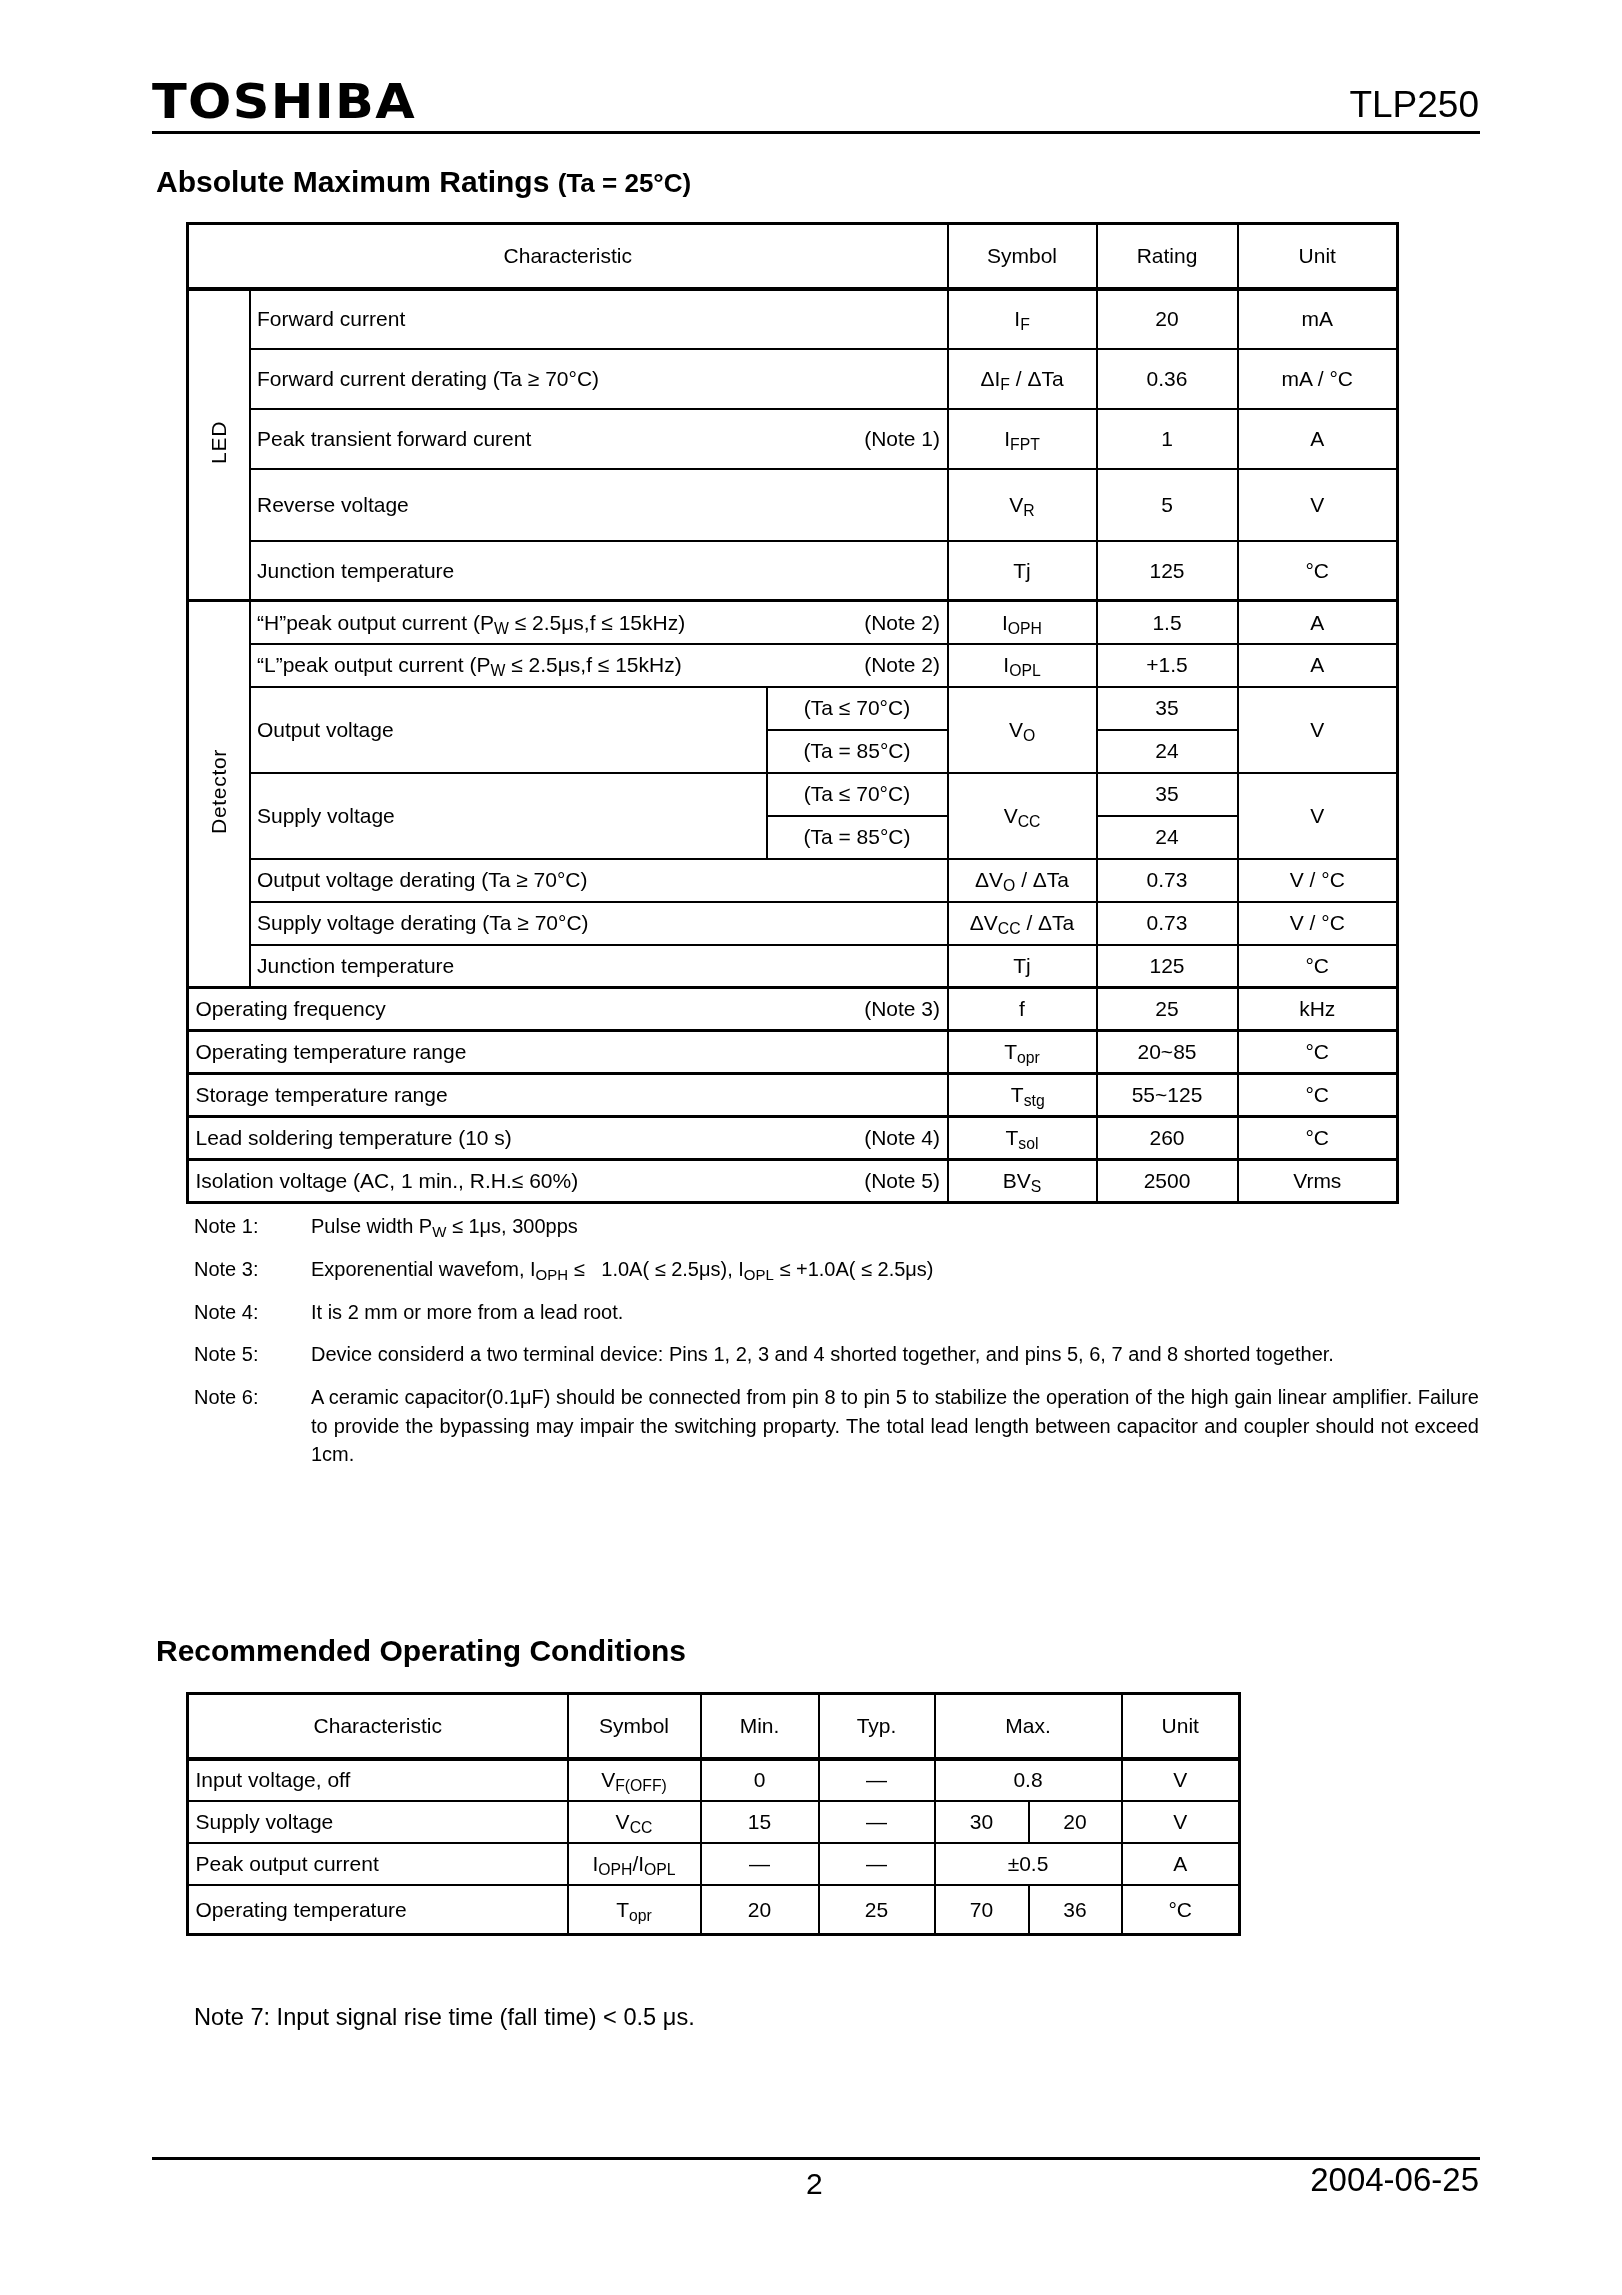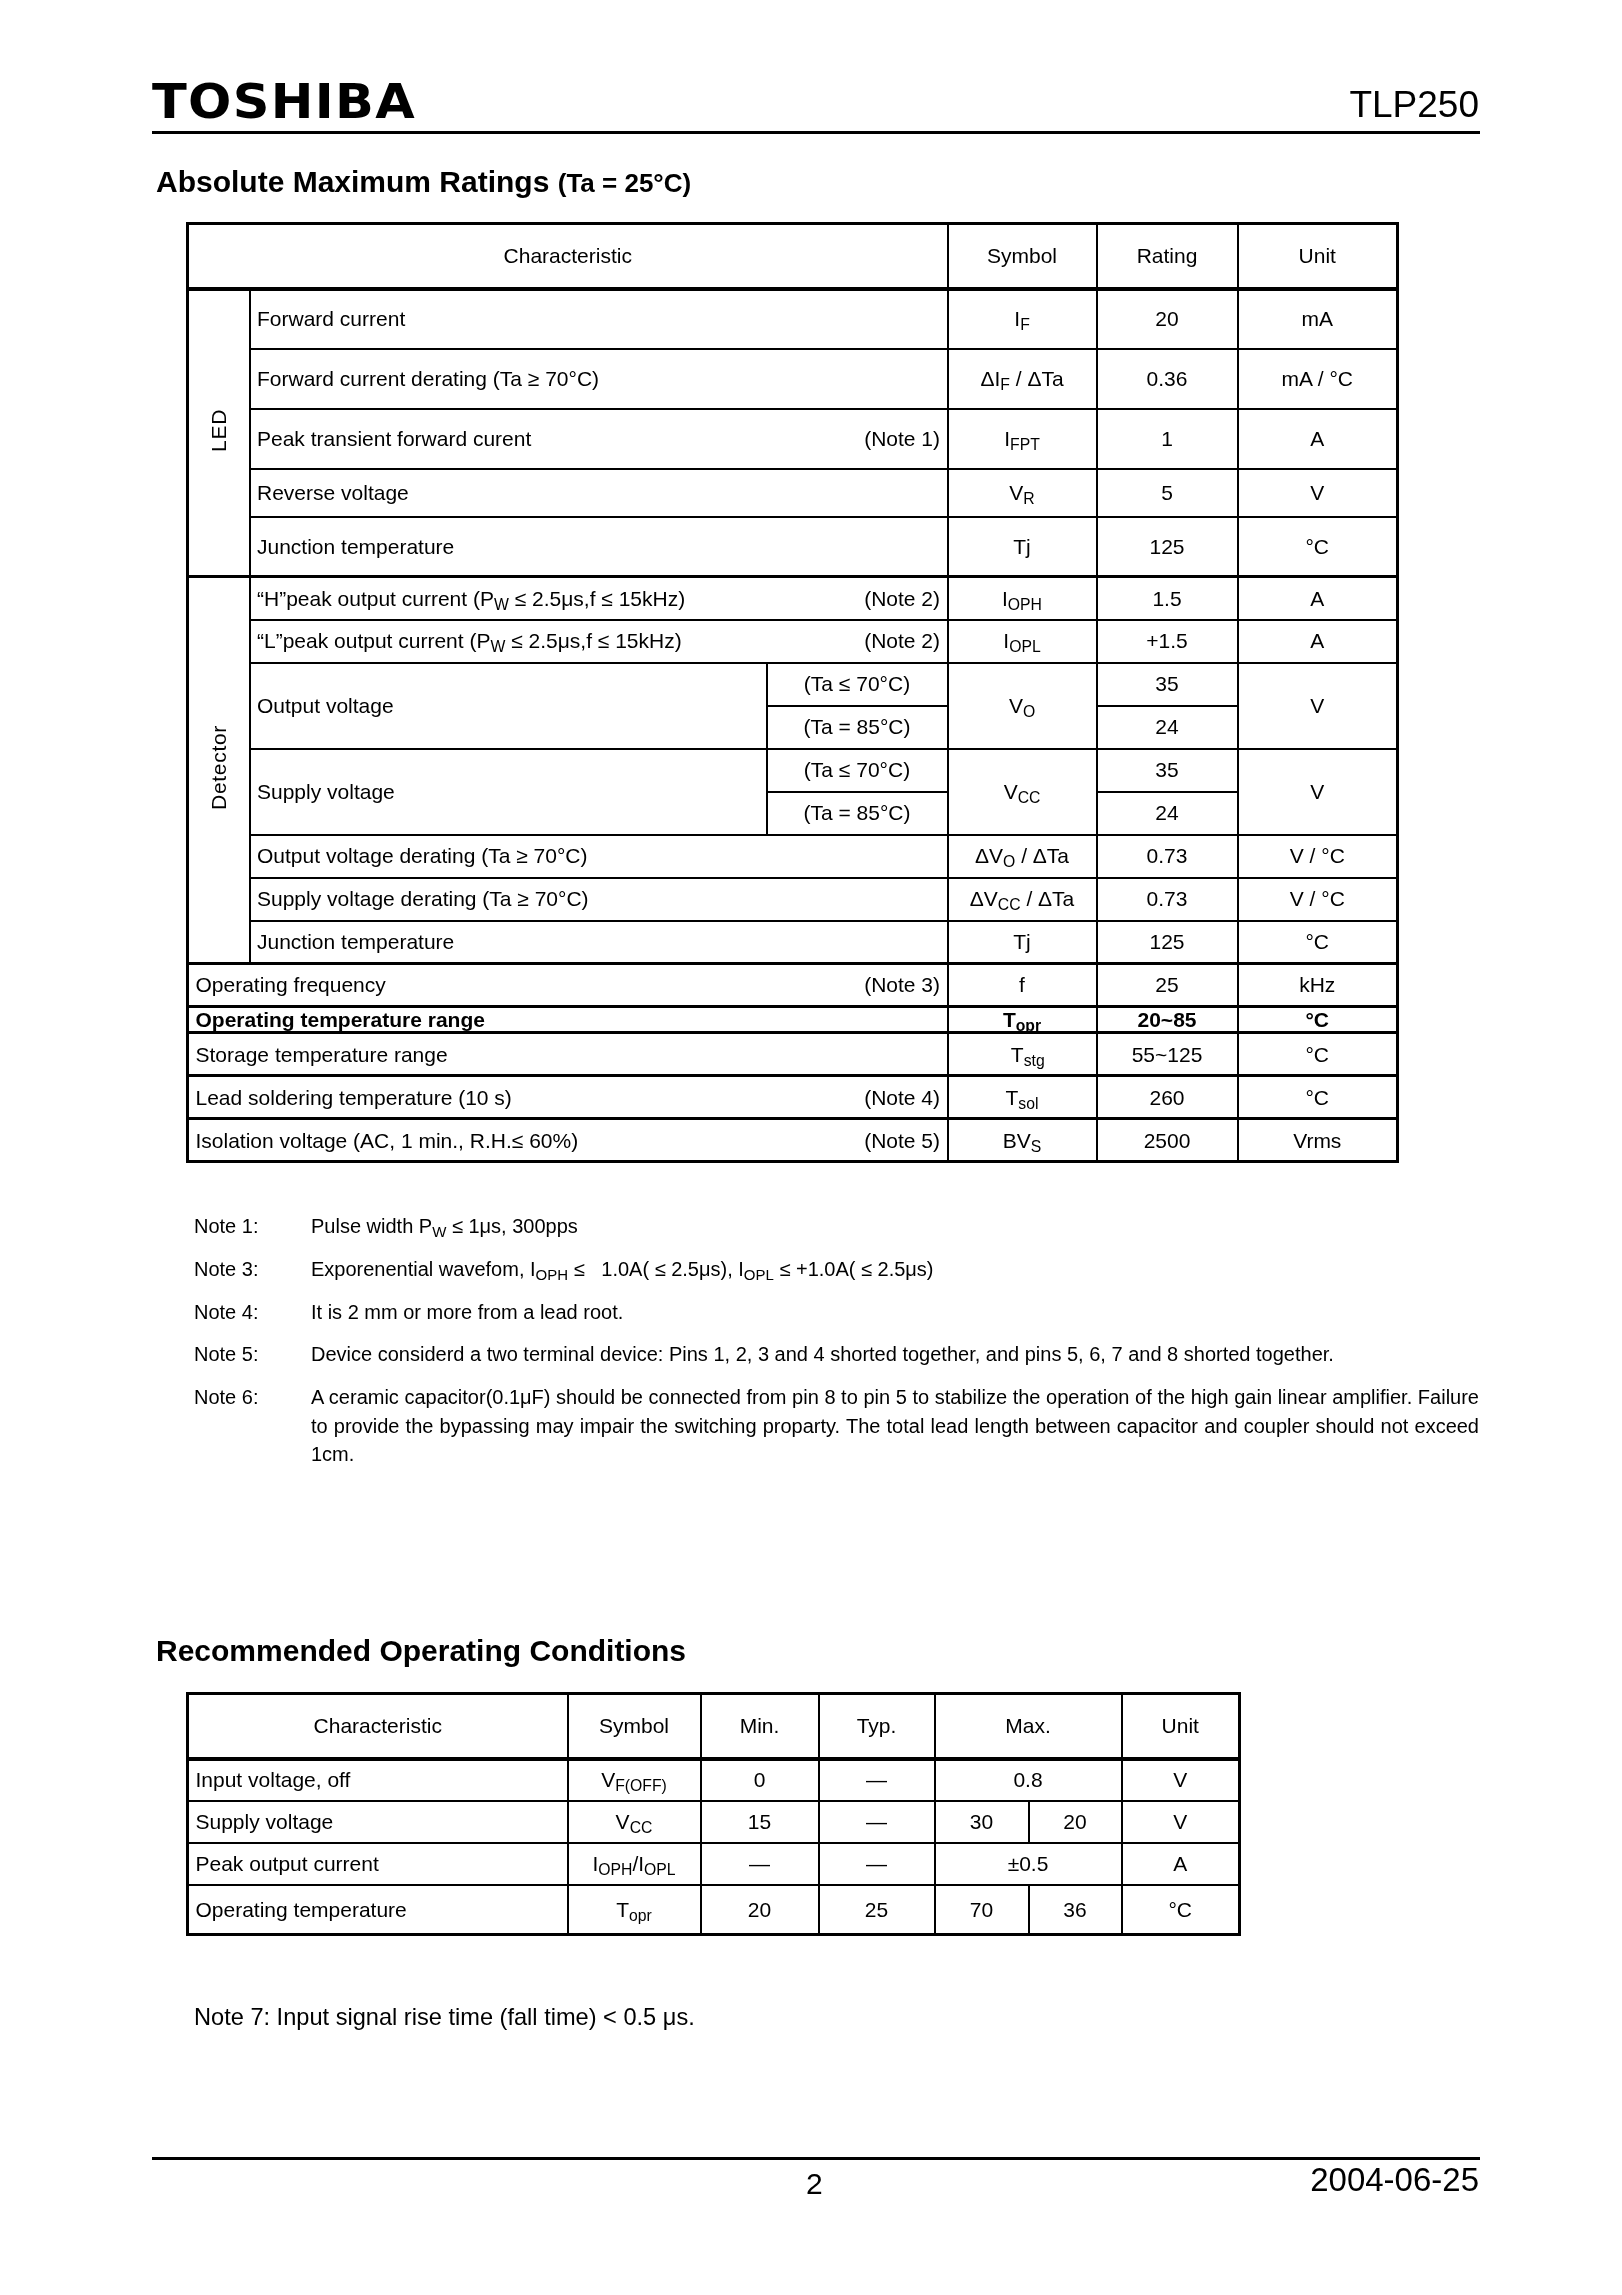--- a/index.html
+++ b/index.html
@@ -71,21 +71,21 @@
     <td class="c"><span>ΔI</span><sub>F</sub><span> / ΔTa</span></td>
     <td class="c">0.36</td>
     <td class="c">mA / °C</td>
   </tr>
   <tr style="height:60px;">
     <td class="l" colspan="2"><span>Peak transient forward curent</span><span class="note-ref">(Note 1)</span></td>
     <td class="c"><span>I</span><sub>FPT</sub></td>
     <td class="c">1</td>
     <td class="c">A</td>
   </tr>
-  <tr style="height:48px;">
+  <tr style="height:72px;">
     <td class="l" colspan="2"><span>Reverse voltage</span></td>
     <td class="c"><span>V</span><sub>R</sub></td>
     <td class="c">5</td>
     <td class="c">V</td>
   </tr>
   <tr style="height:60px;">
     <td class="l" colspan="2" style="border-bottom:3.3px solid #000;"><span>Junction temperature</span></td>
     <td class="c" style="border-bottom:3.3px solid #000;">Tj</td>
     <td class="c" style="border-bottom:3.3px solid #000;">125</td>
     <td class="c" style="border-bottom:3.3px solid #000;">°C</td>
@@ -147,21 +147,21 @@
     <td class="c" style="border-bottom:3.3px solid #000;">125</td>
     <td class="c" style="border-bottom:3.3px solid #000;">°C</td>
   </tr>
 
   <tr style="height:43px;">
     <td class="l" colspan="3" style="border-bottom:3.3px solid #000;"><span>Operating frequency</span><span class="note-ref">(Note 3)</span></td>
     <td class="c" style="border-bottom:3.3px solid #000;">f</td>
     <td class="c" style="border-bottom:3.3px solid #000;">25</td>
     <td class="c" style="border-bottom:3.3px solid #000;">kHz</td>
   </tr>
-  <tr style="height:26px;font-weight:bold;">
+  <tr style="height:43px;">
     <td class="l" colspan="3" style="border-bottom:3.3px solid #000;"><span>Operating temperature range</span></td>
     <td class="c" style="border-bottom:3.3px solid #000;"><span>T</span><sub>opr</sub></td>
     <td class="c" style="border-bottom:3.3px solid #000;">20~85</td>
     <td class="c" style="border-bottom:3.3px solid #000;">°C</td>
   </tr>
   <tr style="height:43px;">
     <td class="l" colspan="3" style="border-bottom:3.3px solid #000;"><span>Storage temperature range</span></td>
     <td class="c" style="border-bottom:3.3px solid #000;padding-left:18px;"><span>T</span><sub>stg</sub></td>
     <td class="c" style="border-bottom:3.3px solid #000;">55~125</td>
     <td class="c" style="border-bottom:3.3px solid #000;">°C</td>

